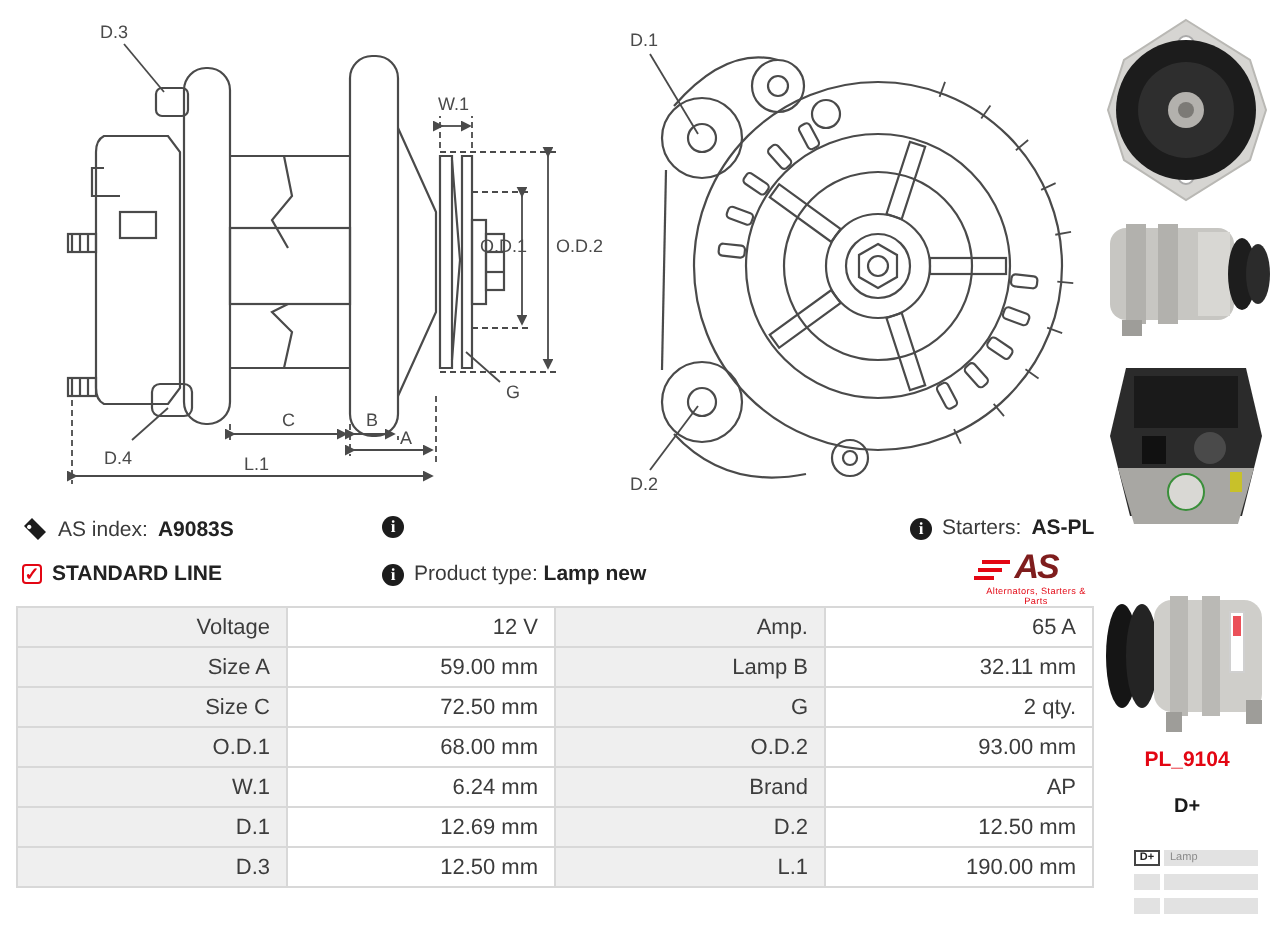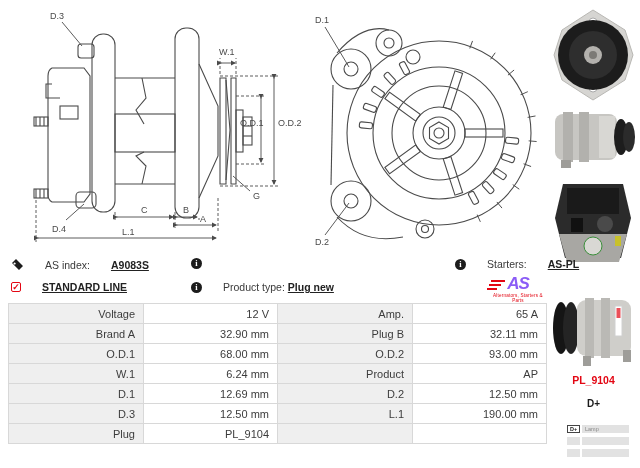--- a/index.html
+++ b/index.html
@@ -1,34 +1,34 @@
 <!DOCTYPE html>
 <html><head>
 <meta charset="utf-8">
 <style>
   * { margin:0; padding:0; box-sizing:border-box; }
   html,body { width:640px; height:468px; background:#fff; overflow:hidden;
               font-family:"Liberation Sans", sans-serif; color:#3c3c3c; }
   .abs { position:absolute; }
 
   
-  .info-line { position:absolute; display:flex; align-items:center; gap:21px;
+  .info-line { position:absolute; display:flex; align-items:center; gap:5px;
                font-size:10.5px; color:#3a3a3a; white-space:nowrap; }
-  .info-line b { color:#222;text-decoration:underline; }
+  .info-line b { color:#222; }
   .red { color:#e30613; }
   .icon-info { display:inline-block; width:11px; height:11px; border-radius:50%;
                background:#1c1c1c; color:#fff; font-size:8.5px; font-weight:bold;
                text-align:center; line-height:11px; font-family:"Liberation Serif",serif; }
   .icon-check { display:inline-block; width:10px; height:10px; border:1.5px solid #e30613;
                 border-radius:2px; color:#e30613; font-size:9px; line-height:9px;
                 text-align:center; font-weight:bold; }
 
   
   .logo { position:absolute; left:489px; top:276px; width:58px; text-align:center; }
-  .logo .mark { font-style:italic; font-weight:bold; font-size:17px; color:#8b5cf6;
+  .logo .mark { font-style:italic; font-weight:bold; font-size:17px; color:#7f1d1d;
                 letter-spacing:-1px; line-height:16px; position:relative; }
   .logo .stripe { position:absolute; background:#e30613; height:2px; }
   .logo .tagline { font-size:4.6px; color:#e30613; letter-spacing:0.2px; margin-top:1px; }
 
   
   table.specs { position:absolute; left:8px; top:303px; border-collapse:collapse;
                 font-size:11px; color:#3c3c3c; table-layout:fixed; }
   table.specs td { border:1px solid #d8d8d8; height:20px; padding:0 8px 0 0;
                    text-align:right; overflow:hidden; white-space:nowrap; }
   td.lbl { background:#efefef; width:135px; }
@@ -261,21 +261,21 @@
   <span class="icon-check">✓</span>
   <b class="red">STANDARD LINE</b>
 </div>
 
 <div class="info-line" style="left:191px; top:258px;">
   <span class="icon-info">i</span>
 </div>
 <div class="info-line" style="left:191px; top:281px;">
   <span class="icon-info">i</span>
   <span><span>Product type:</span>
-  <b>Plug new</b></span>
+  <b>Lamp new</b></span>
 </div>
 
 <div class="info-line" style="left:455px; top:258px;">
   <span class="icon-info">i</span>
   <span>Starters:</span>
   <b>AS-PL</b>
 </div>
 
 <div class="logo">
   <div class="mark">
@@ -289,54 +289,54 @@
 
 <table class="specs">
   <tbody>
     <tr>
       <td class="lbl">Voltage</td>
       <td class="val">12 V</td>
       <td class="lbl">Amp.</td>
       <td class="val">65 A</td>
     </tr>
     <tr>
-      <td class="lbl">Brand A</td>
-      <td class="val">32.90 mm</td>
-      <td class="lbl">Plug B</td>
+      <td class="lbl">Size A</td>
+      <td class="val">59.00 mm</td>
+      <td class="lbl">Lamp B</td>
       <td class="val">32.11 mm</td>
+    </tr>
+    <tr>
+      <td class="lbl">Size C</td>
+      <td class="val">72.50 mm</td>
+      <td class="lbl">G</td>
+      <td class="val">2 qty.</td>
     </tr>
     <tr>
       <td class="lbl">O.D.1</td>
       <td class="val">68.00 mm</td>
       <td class="lbl">O.D.2</td>
       <td class="val">93.00 mm</td>
     </tr>
     <tr>
       <td class="lbl">W.1</td>
       <td class="val">6.24 mm</td>
-      <td class="lbl">Product</td>
+      <td class="lbl">Brand</td>
       <td class="val">AP</td>
     </tr>
     <tr>
       <td class="lbl">D.1</td>
       <td class="val">12.69 mm</td>
       <td class="lbl">D.2</td>
       <td class="val">12.50 mm</td>
     </tr>
     <tr>
       <td class="lbl">D.3</td>
       <td class="val">12.50 mm</td>
       <td class="lbl">L.1</td>
       <td class="val">190.00 mm</td>
-    </tr>
-    <tr>
-      <td class="lbl">Plug</td>
-      <td class="val">PL_9104</td>
-      <td class="lbl"></td>
-      <td class="val"></td>
     </tr>
   </tbody>
 </table>
 
 <div class="plug-code">PL_9104</div>
 <div class="terminal">D+</div>
 
 <div class="pinout">
   <div class="row">
     <div class="pin">D+</div>

